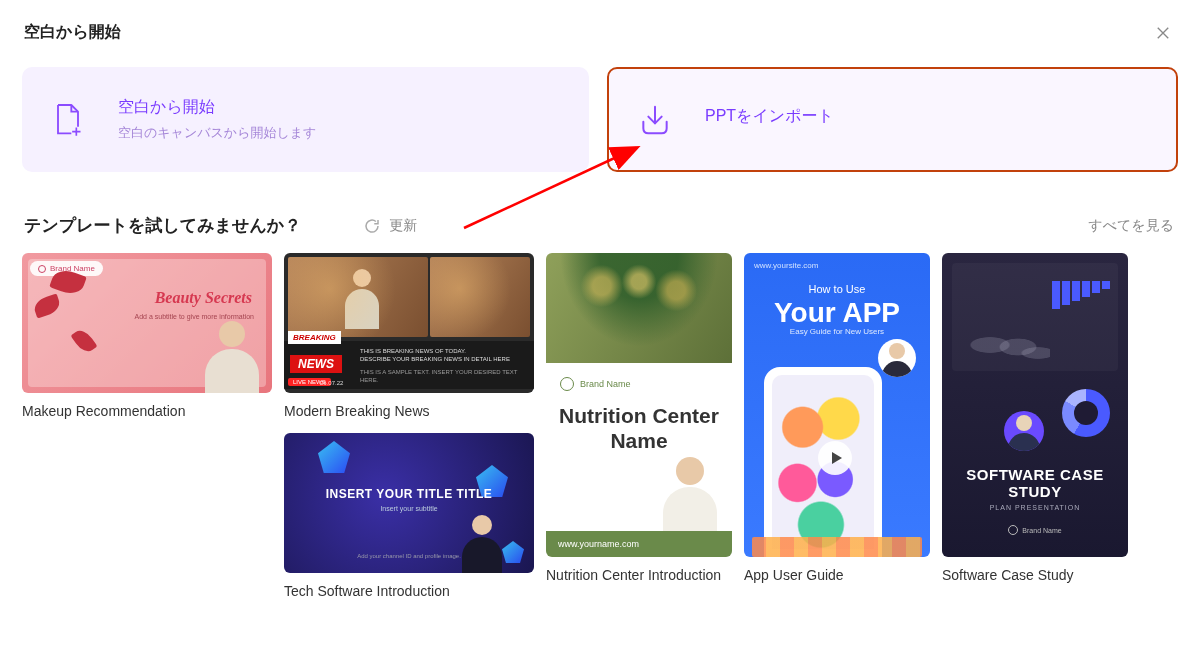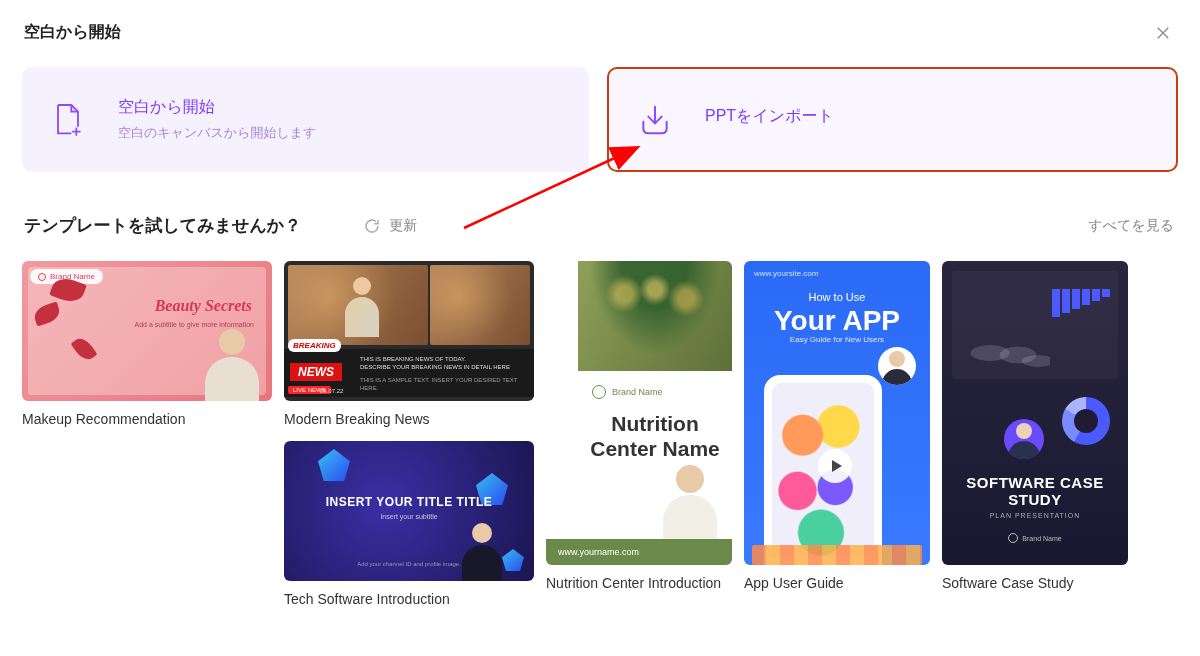--- a/index.html
+++ b/index.html
@@ -61,21 +61,21 @@
     color: #7a3cff;
     margin-bottom: 6px;
   }
   .option-desc {
     font-size: 13px;
     color: #a586d8;
   }
   .section-head {
     display: flex;
     align-items: center;
-    padding: 42px 26px 24px 24px;
+    padding: 42px 26px 16px 24px;
   }
   .section-title {
     font-size: 17px;
     font-weight: 700;
     color: #222;
   }
   .refresh-wrap {
     display: flex;
     align-items: center;
     margin-left: 62px;
@@ -107,21 +107,20 @@
   .thumb {
     width: 100%;
     border-radius: 6px;
     overflow: hidden;
     position: relative;
     background: #222;
     display: flex;
     align-items: center;
     justify-content: center;
     cursor: pointer;
-    padding-left: 32px;
   }
   .thumb.landscape { height: 140px; }
   .thumb.portrait { height: 304px; }
   .template-title {
     font-size: 14px;
     color: #333;
     margin-top: 10px;
     font-weight: 500;
   }
 
@@ -172,21 +171,21 @@
   }
 
   
   .thumb-b { background:#2a2a2a; padding:0; }
   .thumb-b .vwrap{ display:flex; height:88px; gap:2px; padding:4px; }
   .thumb-b .vbox{ flex:1; background:linear-gradient(120deg,#b5845a,#7a4f30); border-radius:2px; position:relative; overflow:hidden; }
   .thumb-b .vbox::after{content:'';position:absolute;inset:0;background:radial-gradient(circle at 30% 40%,rgba(255,200,120,.4),transparent 60%);}
   .thumb-b .bar{ height:48px; background:#1a1a1a; padding:4px 6px; position:relative; }
   .thumb-b .breaking{
     position:absolute; left:4px; top:-10px; background:#fff; color:#c00;
-    font-size:8px; font-weight:800; padding:2px 5px; font-style:italic;border-radius:6px;
+    font-size:8px; font-weight:800; padding:2px 5px; font-style:italic;
   }
   .thumb-b .newsword{
     background:#d11; color:#fff; font-size:12px; font-weight:900;
     font-style: italic; padding: 2px 8px; display:inline-block; margin-top:10px;
   }
   .thumb-b .ticker{ position:absolute; left:76px; right:6px; top:6px; font-size:6px; color:#ddd; line-height:1.4; }
   .thumb-b .live{ position:absolute; left:4px; bottom:3px; background:#f22; color:#fff; font-size:6px; padding:1px 5px; border-radius:2px; }
   .thumb-b .date{ position:absolute; left:36px; bottom:3px; color:#fff; font-size:6px; opacity:.8; }
   .thumb-b .presenter{ position:absolute; top:12px; left:54px; width:40px; }
   .thumb-b .presenter .avatar-head{ width:18px; height:18px; }

